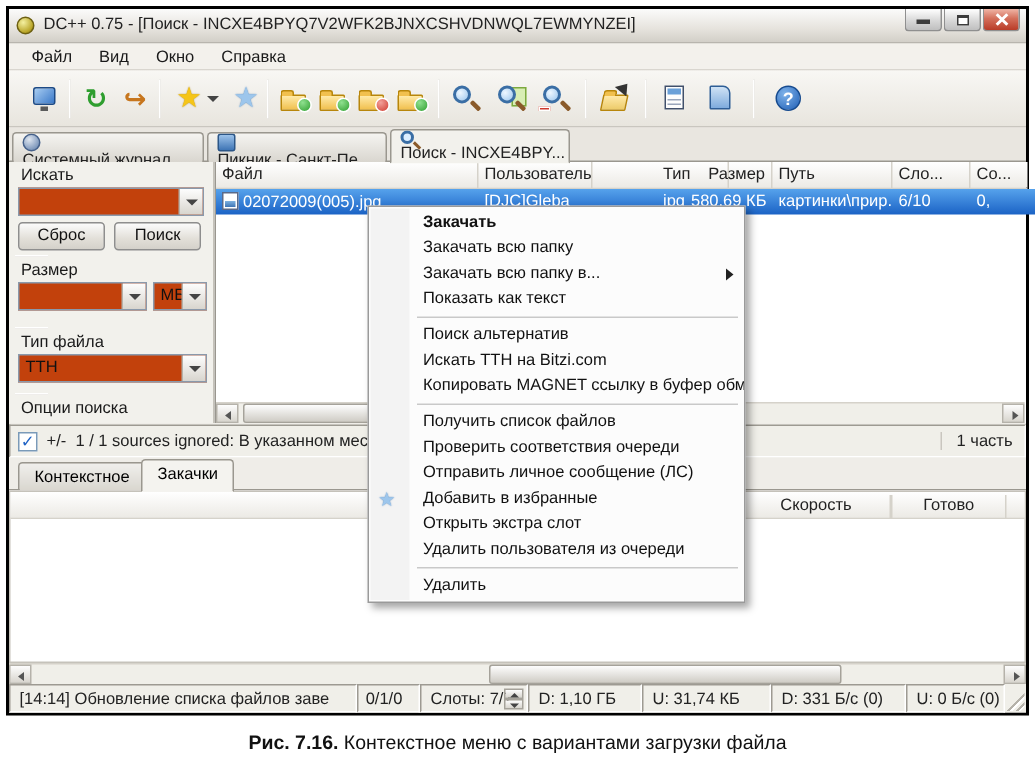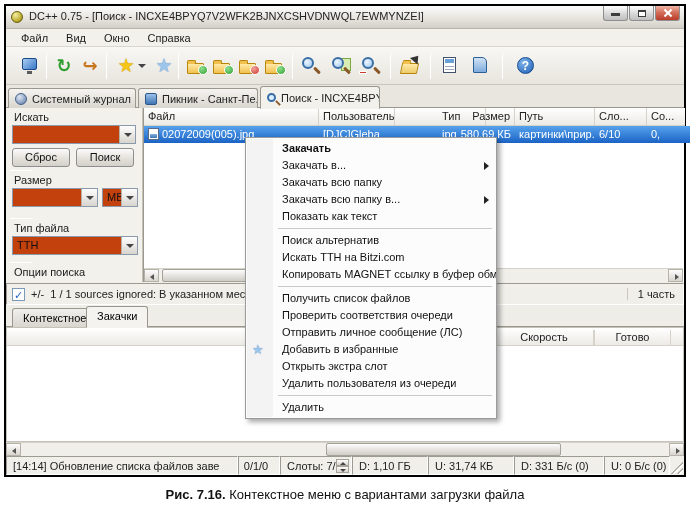--- a/index.html
+++ b/index.html
@@ -49,21 +49,21 @@
   .fold-open { transform:skewX(-12deg); background:linear-gradient(#ffe9a8,#eccb6a); }
   .oarrow { position:absolute; right:1px; top:1px; width:0; height:0; border-left:5px solid transparent; border-right:5px solid transparent; border-bottom:7px solid #333; transform:rotate(40deg); }
   .docw { position:absolute; left:5px; top:3px; width:13px; height:16px; background:#fdfdfd; border:1px solid #41506b; }
   .docw::before { content:""; position:absolute; left:1px; top:1px; right:1px; height:4px; background:#6aa0d8; }
   .docw::after { content:""; position:absolute; left:1px; top:8px; right:1px; height:1px; background:#9aa6bb; box-shadow:0 3px 0 #9aa6bb; }
   .docb { position:absolute; left:5px; top:3px; width:14px; height:16px; background:linear-gradient(#cfe2f5,#7facdd); border:1px solid #2e5e96; border-radius:1px 5px 1px 1px; }
   .helpc { position:absolute; left:3px; top:3px; width:17px; height:17px; border-radius:50%; background:radial-gradient(circle at 35% 30%,#7fb3ea,#1f5eb5); border:1px solid #164a8e; color:#fff; font-size:12px; font-weight:bold; text-align:center; line-height:16px; }
 
   
   .tabrow { position:absolute; left:0; top:79px; width:678px; height:23px; background:#e9e6e0; border-bottom:1px solid #9a978f; }
-  .htab { position:absolute; top:3px; height:20px; border:1px solid #9a978f; border-bottom:none; border-radius:3px 3px 0 0; background:linear-gradient(#f5f4f1,#d9d6cf); font-size:11px; color:#222; display:flex; align-items:center; padding:0 6px; white-space:nowrap; overflow:hidden; cursor:pointer; }
+  .htab { position:absolute; top:3px; height:20px; border:1px solid #9a978f; border-bottom:none; border-radius:3px 3px 0 0; background:linear-gradient(#f5f4f1,#d9d6cf); font-size:11px; color:#222; display:flex; align-items:flex-start; padding:0 6px; white-space:nowrap; overflow:hidden; cursor:pointer;flex-direction:column; }
   .htab.active { top:1px; height:23px; background:#f2f1ec; border-bottom:1px solid #f2f1ec; z-index:2; }
   .tabico { width:12px; height:12px; margin-right:5px; flex:none; position:relative; }
   .ico-sphere { border-radius:50%; background:radial-gradient(circle at 35% 30%,#dfe6f0,#5a7aa8); border:1px solid #46618a; }
   .ico-hub { border-radius:2px; background:linear-gradient(#9cc2ea,#3f75b5); border:1px solid #2c5687; }
   .ico-mag { border:2px solid #3a6ea5; border-radius:50%; width:9px; height:9px; background:#dceeff; }
   .ico-mag::after { content:""; position:absolute; left:6px; top:7px; width:6px; height:2px; background:#8a5a2a; transform:rotate(45deg); }
 
   
   .main { position:absolute; left:0; top:102px; width:678px; height:174px; background:#f2f1ec; }
   .sidebar { position:absolute; left:0; top:0; width:137px; height:174px; background:#f2f1ec; border-right:1px solid #c5c2ba; }
@@ -304,21 +304,21 @@
     </div>
 
     <div class="srcrow">
       <span class="chk"><span>✓</span></span>
       <span class="srctext"><span>+/-</span>&nbsp;&nbsp;<span>1 / 1 sources ignored: В указанном месте уж</span></span>
       <span class="srcright">1 часть</span>
     </div>
 
     <div class="ltabs">
       <div class="ltab" style="left:6px">Контекстное</div>
-      <div class="ltab active" style="left:80px">Закачки</div>
+      <div class="ltab active" style="left:88px">Закачки</div>
     </div>
 
     <div class="lpanel">
       <div class="lphead">
         <span class="lpcell" style="left:487px;width:100px">Скорость</span>
         <span class="lpcell" style="left:587px;width:77px">Готово</span>
       </div>
     </div>
 
     <div class="hscroll" style="left:0;top:436px;width:678px">
@@ -336,21 +336,20 @@
           </span></span>
       <span class="seg" style="width:76px">D: 1,10 ГБ</span>
       <span class="seg" style="width:86px">U: 31,74 КБ</span>
       <span class="seg" style="width:90px">D: 331 Б/с (0)</span>
       <span class="seg" style="width:66px">U: 0 Б/с (0)</span>
       <span class="grip"></span>
     </div>
 
     <div class="cmenu">
       <div class="citem bold"><span>Закачать</span></div>
-      <div class="citem"><span>Закачать в...</span><span class="subarrow"></span></div>
       <div class="citem"><span>Закачать всю папку</span></div>
       <div class="citem"><span>Закачать всю папку в...</span><span class="subarrow"></span></div>
       <div class="citem"><span>Показать как текст</span></div>
       <div class="csep"></div>
       <div class="citem"><span>Поиск альтернатив</span></div>
       <div class="citem"><span>Искать TTH на Bitzi.com</span></div>
       <div class="citem"><span>Копировать MAGNET ссылку в буфер обмена</span></div>
       <div class="csep"></div>
       <div class="citem"><span>Получить список файлов</span></div>
       <div class="citem"><span>Проверить соответствия очереди</span></div>

